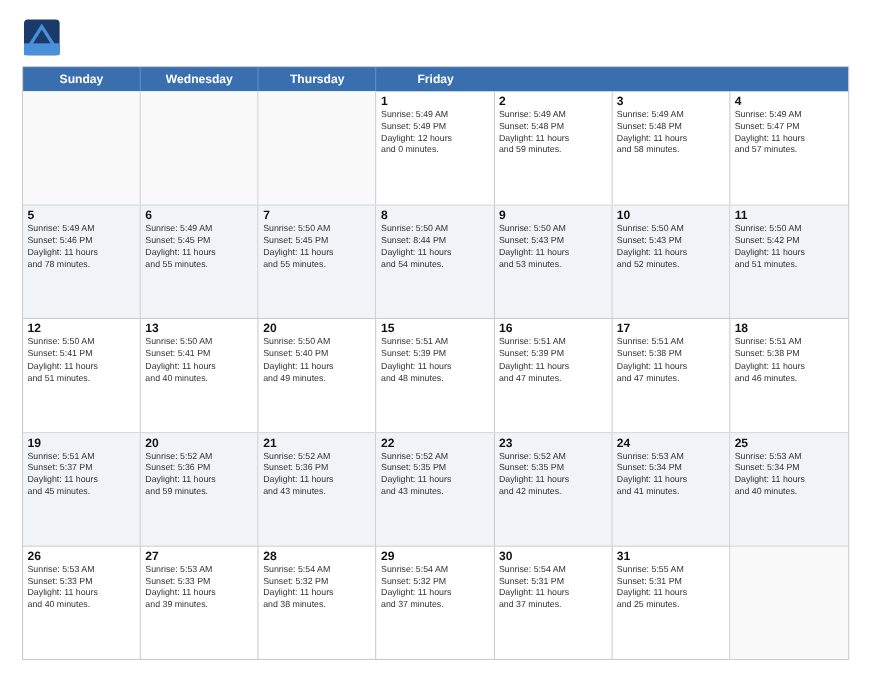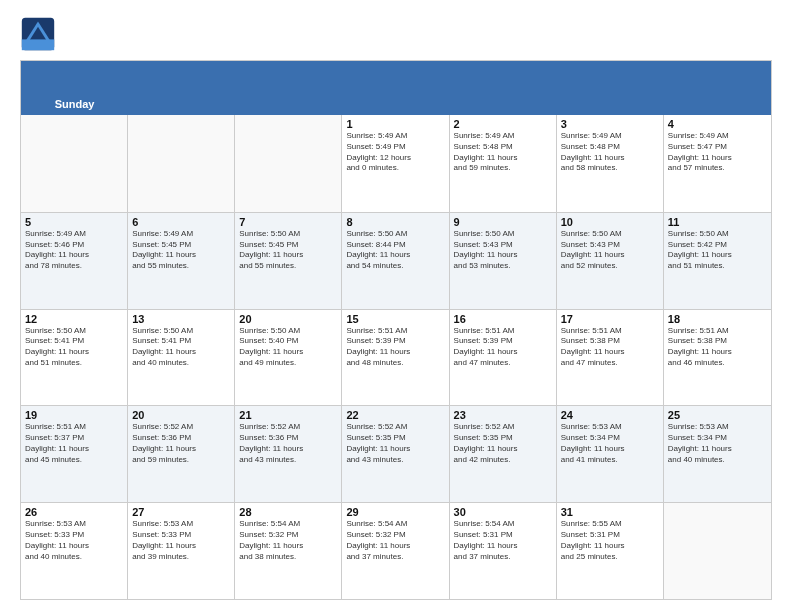--- a/index.html
+++ b/index.html
@@ -66,21 +66,20 @@
       grid-template-columns: repeat(7, 1fr);
       background: #3a6faf;
     }
     .cal-header-cell {
       color: #fff;
       font-size: 11px;
       font-weight: bold;
       padding: 5px 4px;
       text-align: center;
       border-right: 1px solid #5a8fcf;
-      margin-top: 32px;
     }
     .cal-header-cell:last-child { border-right: none; }
     .cal-body {
       flex: 1;
       display: grid;
       grid-template-rows: repeat(5, 1fr);
     }
     .cal-row {
       display: grid;
       grid-template-columns: repeat(7, 1fr);
@@ -129,20 +128,23 @@
     </div>
     <div class="title-block">
       <div class="month-title"></div>
       <div class="location-title"></div>
     </div>
   </div>
 
   <div class="calendar">
     <div class="cal-header">
     <div class="cal-header-cell">Sunday</div>
+        <div class="cal-header-cell">Wednesday</div>
+        <div class="cal-header-cell">Thursday</div>
+        <div class="cal-header-cell">Friday</div>
       </div>
     <div class="cal-body">
     <div class="cal-row">
           <div class="cal-cell empty"></div>
           <div class="cal-cell empty"></div>
           <div class="cal-cell empty"></div>
           <div class="cal-cell">
             <div class="day-num">1</div>
             <div class="cell-line">Sunrise: 5:49 AM</div>
             <div class="cell-line">Sunset: 5:49 PM</div>

